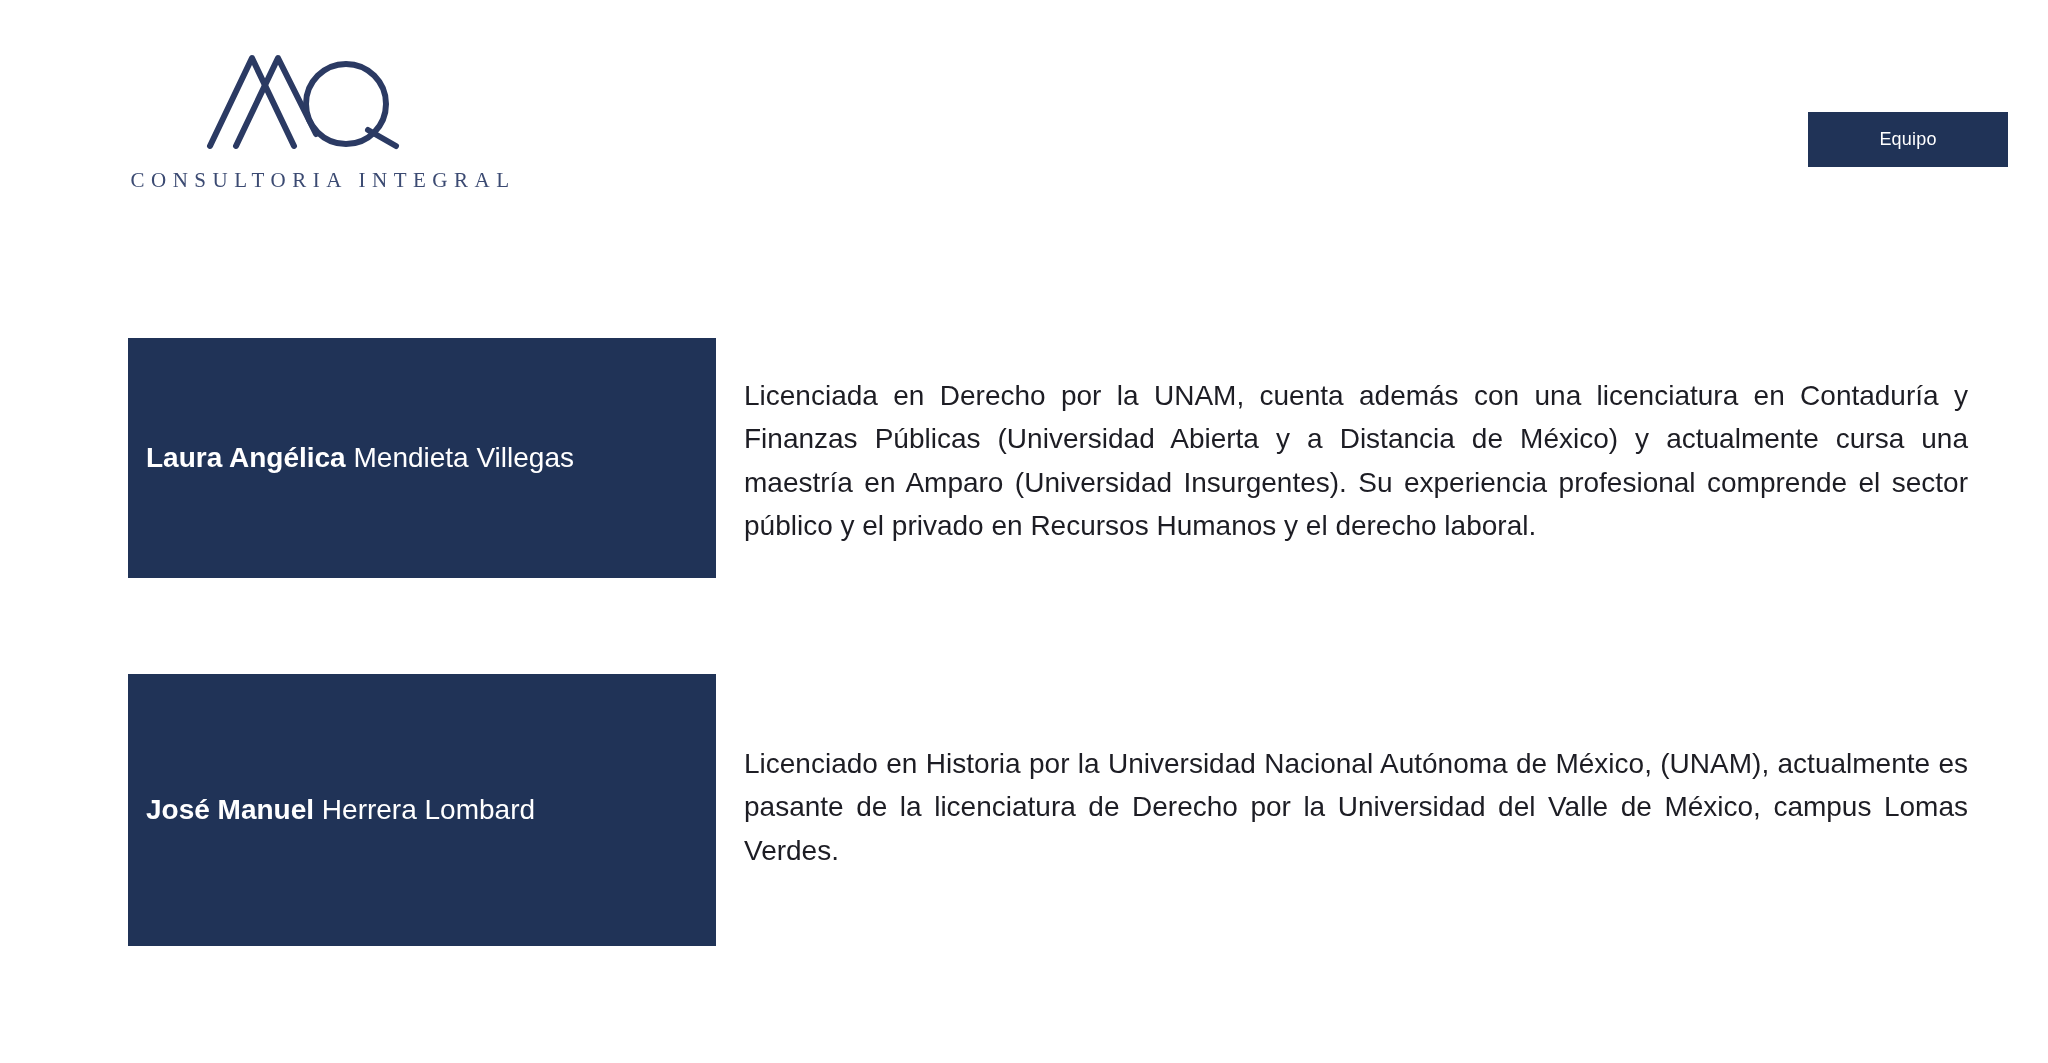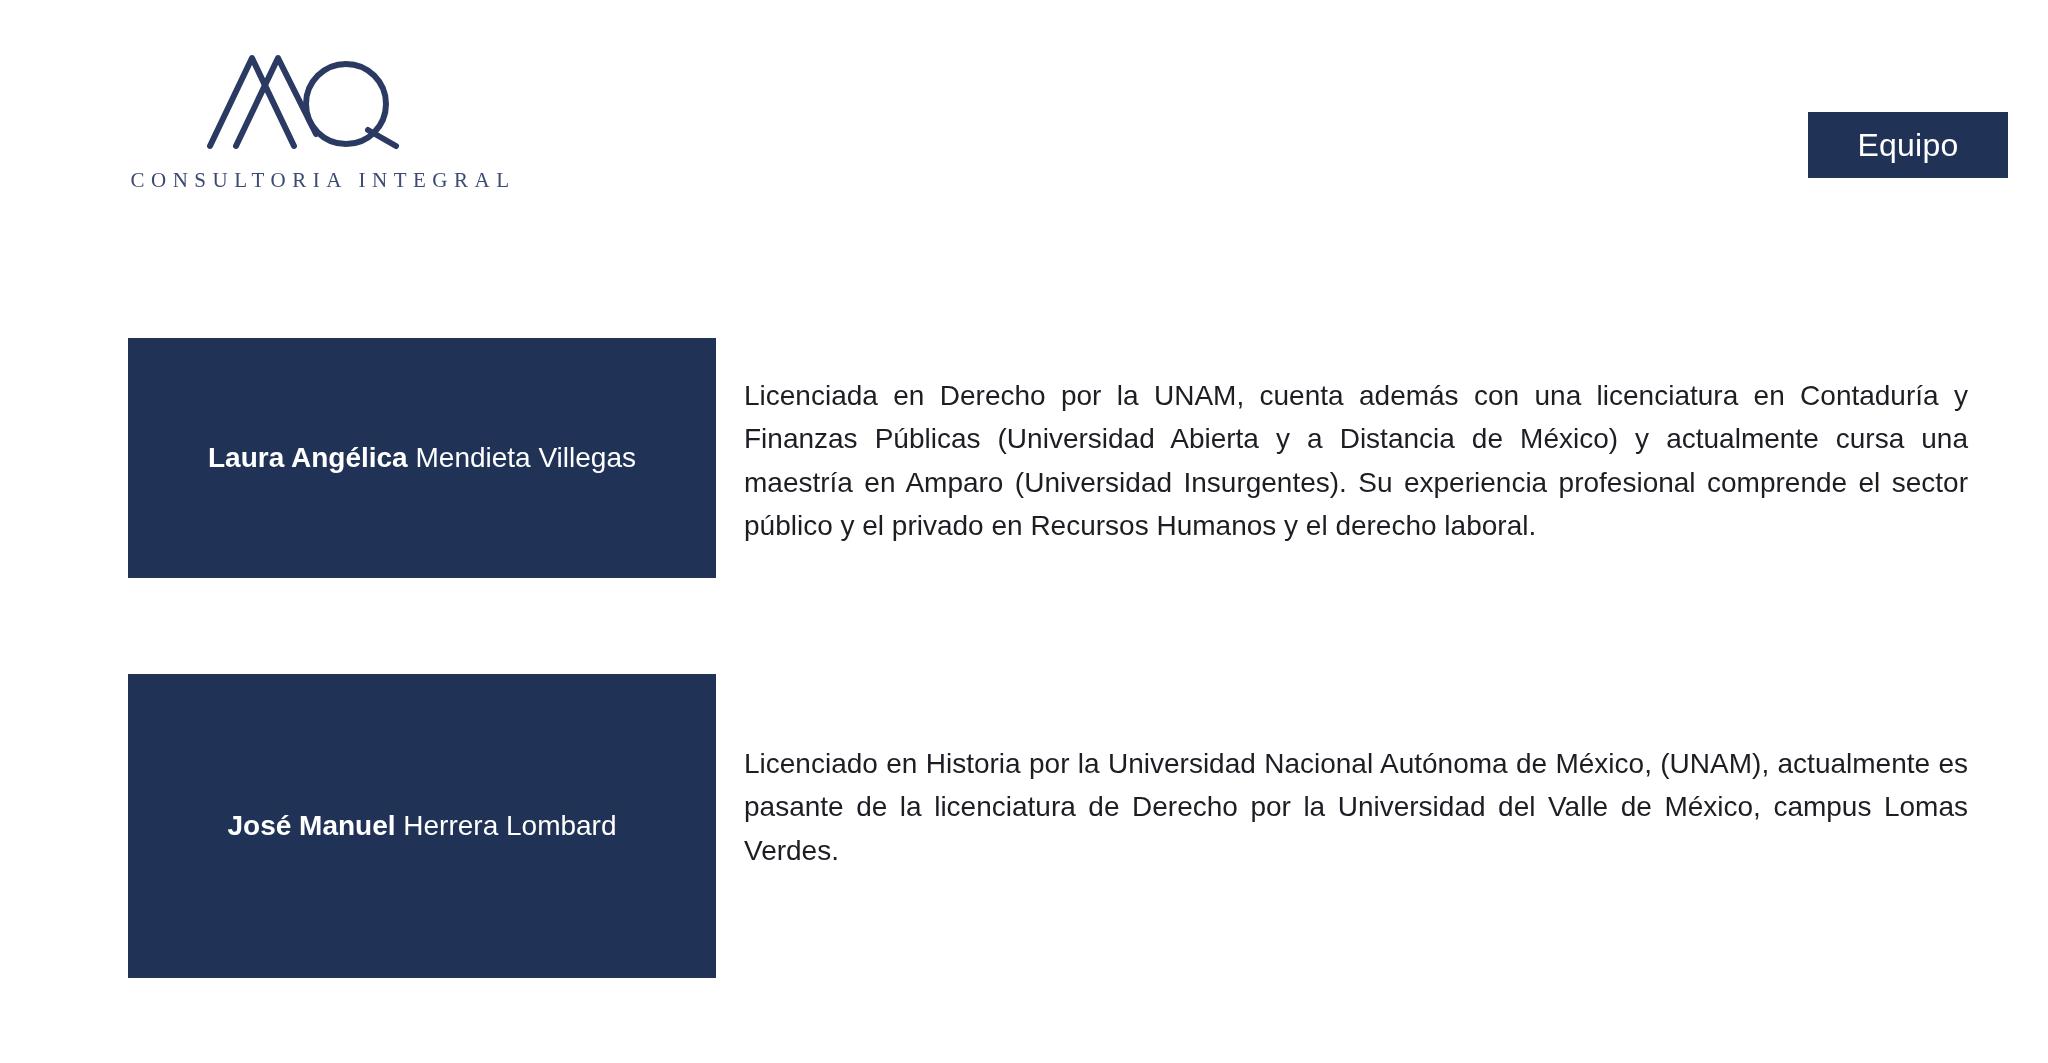--- a/index.html
+++ b/index.html
@@ -37,24 +37,24 @@
     text-align: center;
     white-space: nowrap;
   }
 
   
   #section-tag {
     position: absolute;
     right: 40px;
     top: 112px;
     width: 200px;
-    height: 66px;
+    height: 55px;
     background: #203357;
     color: #ffffff;
-    font-size: 32px;
+    font-size: 18px;
     display: flex;
     align-items: center;
     justify-content: center;
     letter-spacing: 0.2px;
   }
 
   
   .member-row {
     position: absolute;
     left: 128px;
@@ -65,26 +65,26 @@
 
   .name-card {
     position: absolute;
     left: 0;
     top: 0;
     width: 588px;
     background: #203357;
     color: #ffffff;
     display: flex;
     align-items: center;
-    justify-content: center;
+    justify-content: flex-start;
     text-align: center;
     padding: 0 18px;
   }
   #member-row-0 .name-card { height: 240px; }
-  #member-row-1 .name-card { height: 304px; }
+  #member-row-1 .name-card { height: 272px; }
 
   .name-text {
     font-size: 28px;
     font-weight: 400;
     line-height: 1.2;
   }
   .name-text .first {
     font-weight: 700;
   }
 

